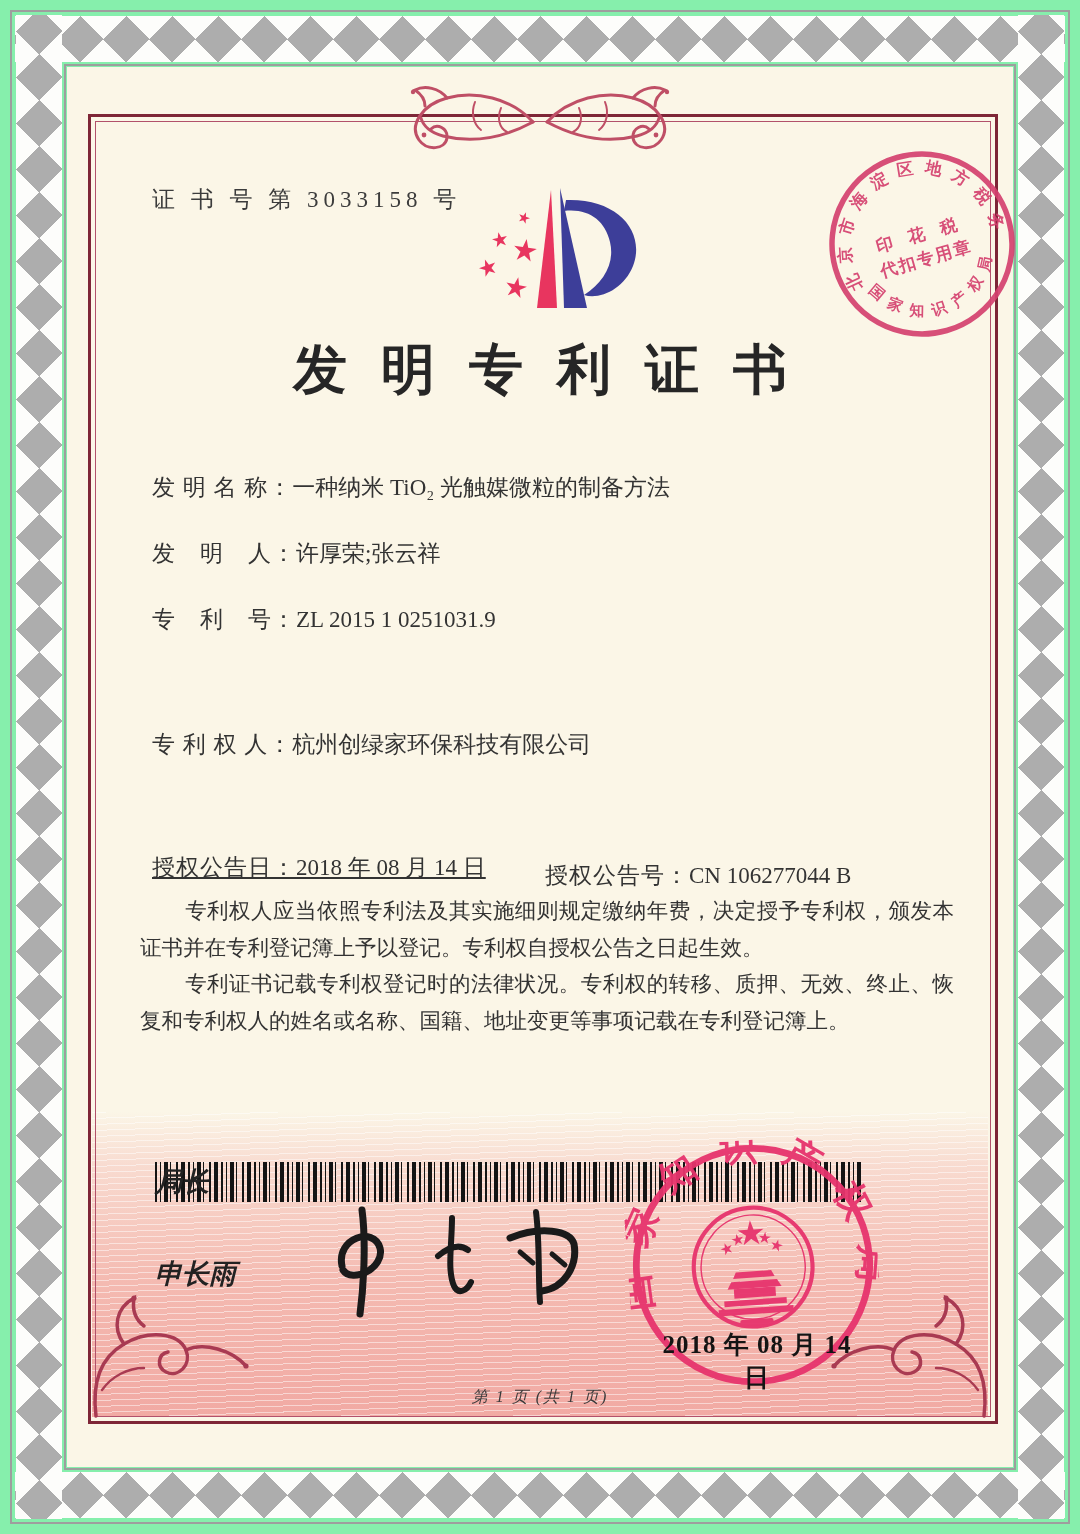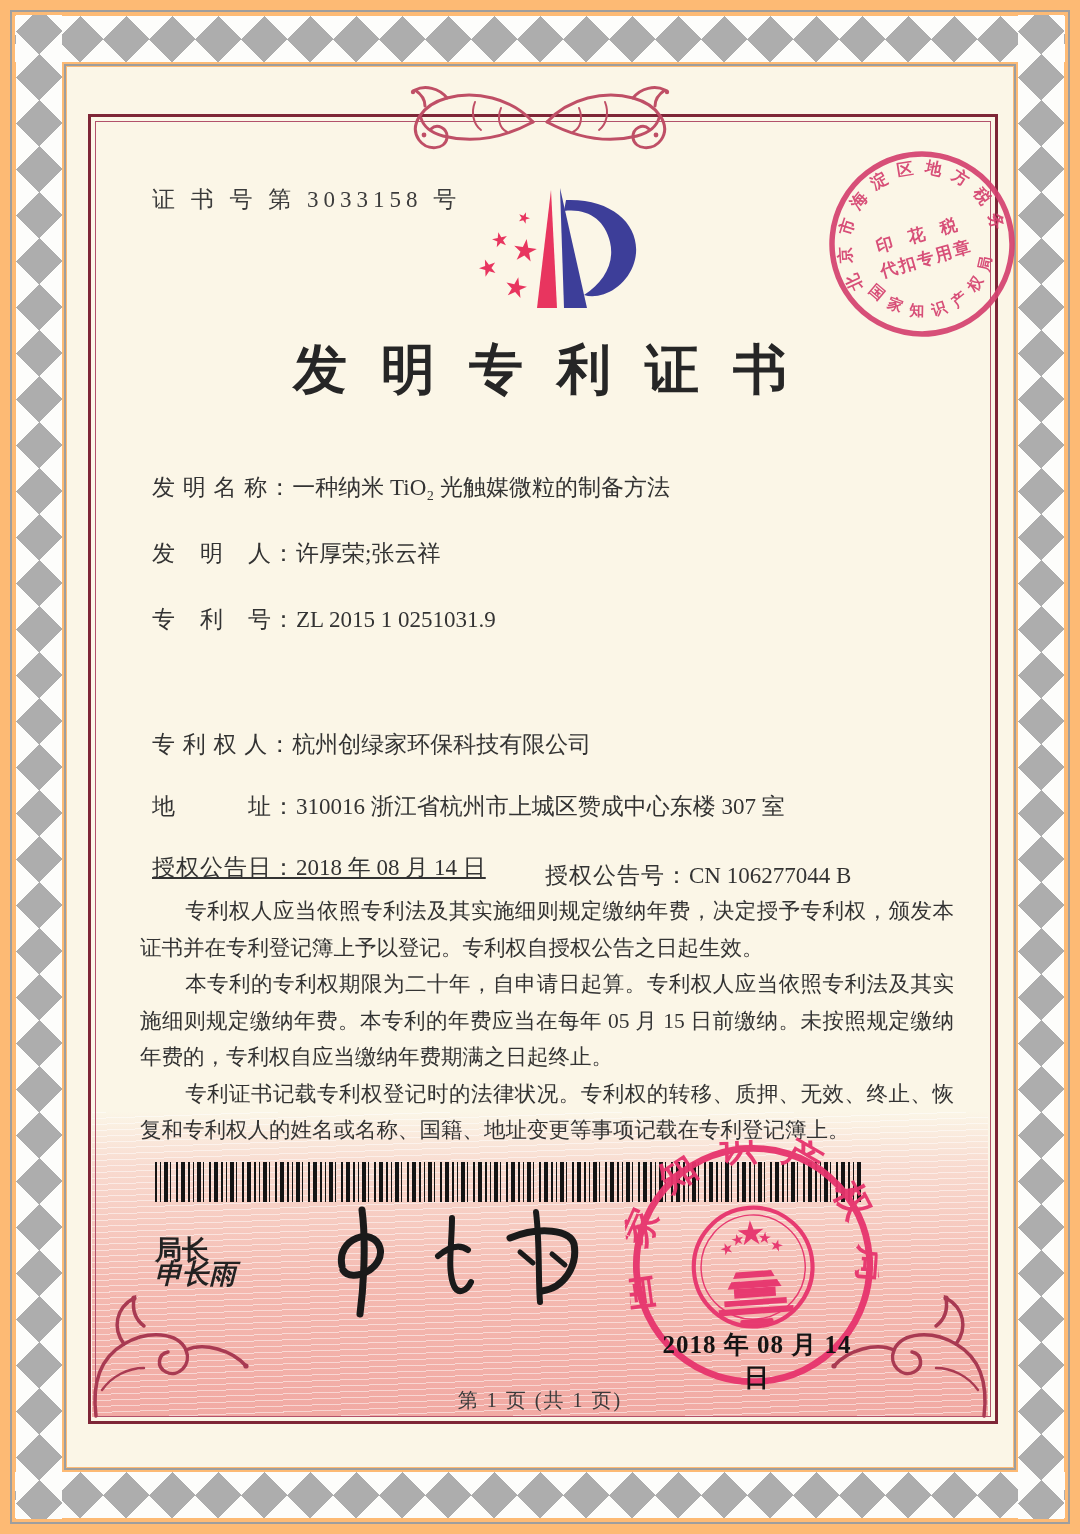--- a/index.html
+++ b/index.html
@@ -1,16 +1,16 @@
 <!DOCTYPE html>
 <html><head>
 <meta charset="utf-8">
 <style>
   html,body{margin:0;padding:0;background:#e9e7e0;}
-  .page{position:relative;width:1080px;height:1534px;margin:0 auto;background:#fdba74;overflow:hidden;
+  .page{position:relative;width:1080px;height:1534px;margin:0 auto;background:#86efac;overflow:hidden;
         font-family:"Liberation Serif","DejaVu Serif",serif;color:#2b2b2b;}
   
   .oline{position:absolute;border:2px solid #9e9e9e;pointer-events:none;}
   .oline.outer{left:10px;top:10px;right:10px;bottom:10px;}
   .oline.inner{left:64px;top:64px;right:64px;bottom:64px;}
   .strip{position:absolute;background-color:#adadad;
     background-image:
       linear-gradient(45deg,#fdfdfb 25%,transparent 25%),
       linear-gradient(135deg,#fdfdfb 25%,transparent 25%),
       linear-gradient(225deg,#fdfdfb 25%,transparent 25%),
@@ -45,27 +45,27 @@
     background-image:
       repeating-linear-gradient(178deg,rgba(255,255,255,.5) 0 1px,rgba(255,255,255,0) 1px 6px),
       linear-gradient(180deg,rgba(246,205,196,0) 0%,rgba(246,196,188,.55) 18%,rgba(243,176,168,.85) 55%,rgba(241,168,162,.98) 100%);}
   .barcode{position:absolute;left:155px;top:1162px;width:706px;height:40px;z-index:6;
     background-image:repeating-linear-gradient(90deg,
       #141414 0 2px,transparent 2px 5px,#141414 5px 6px,transparent 6px 9px,
       #141414 9px 13px,transparent 13px 15px,#141414 15px 16px,transparent 16px 21px,
       #141414 21px 23px,transparent 23px 26px,#141414 26px 30px,transparent 30px 33px);}
   .director{position:absolute;left:155px;z-index:6;font-family:"Liberation Sans","DejaVu Sans",sans-serif;
     font-weight:700;font-size:27px;color:#222;}
-  .director.t{top:1232px;} .director.n{top:1256px;font-style:italic;}
+  .director.t{top:1164px;font-style:italic;} .director.n{top:1256px;font-style:italic;}
   .signature{position:absolute;left:300px;top:1192px;z-index:7;}
   .seal{position:absolute;left:628px;top:1140px;z-index:7;opacity:.95;transform:rotate(-4deg);}
   .seal-date{position:absolute;left:652px;top:1328px;width:210px;text-align:center;z-index:8;
     font-size:25px;font-weight:700;color:#141414;letter-spacing:1px;}
-  .footer{position:absolute;left:0;top:1387px;width:1080px;text-align:center;font-size:20px;
-    color:#3a3a3a;z-index:6;letter-spacing:2px;}
+  .footer{position:absolute;left:0;top:1387px;width:1080px;text-align:center;font-size:16px;
+    color:#3a3a3a;z-index:6;letter-spacing:2px;font-style:italic;}
 </style>
 </head>
 <body>
 
 <div class="page">
 
   <div class="oline outer"></div>
   <div class="strip h t"></div>
   <div class="strip h b"></div>
   <div class="strip v l"></div>
@@ -154,33 +154,29 @@
   </div>
   <div class="field f2">
     <span class="lb">发　明　人：</span><span>许厚荣;张云祥</span>
   </div>
   <div class="field f3">
     <span class="lb">专　利　号：</span><span>ZL 2015 1 0251031.9</span>
   </div>
   <div class="field f5">
     <span class="lb">专 利 权 人：</span><span>杭州创绿家环保科技有限公司</span>
   </div>
-  <div class="field f6">
-    <span class="lb">地　　　址：</span><span>310016 浙江省杭州市上城区赞成中心东楼 307 室</span>
-  </div>
   <div class="field f7">
     <span class="lb">授权公告日：</span><span>2018 年 08 月 14 日</span>
   </div>
   <div class="field f8">
     <span class="lb">授权公告号：</span><span>CN 106277044 B</span>
   </div>
 
   <div class="body-text">
     <p>专利权人应当依照专利法及其实施细则规定缴纳年费，决定授予专利权，颁发本证书并在专利登记簿上予以登记。专利权自授权公告之日起生效。</p>
-    <p>本专利的专利权期限为二十年，自申请日起算。专利权人应当依照专利法及其实施细则规定缴纳年费。本专利的年费应当在每年 05 月 15 日前缴纳。未按照规定缴纳年费的，专利权自应当缴纳年费期满之日起终止。</p>
     <p>专利证书记载专利权登记时的法律状况。专利权的转移、质押、无效、终止、恢复和专利权人的姓名或名称、国籍、地址变更等事项记载在专利登记簿上。</p>
   </div>
 
   <div class="barcode"></div>
 
   <div class="director t">局长</div>
   <div class="director n">申长雨</div>
 
   <svg class="signature" width="300" height="135" viewBox="0 0 300 135">
     <g fill="none" stroke="#1a1a1a" stroke-width="7" stroke-linecap="round" stroke-linejoin="round">

